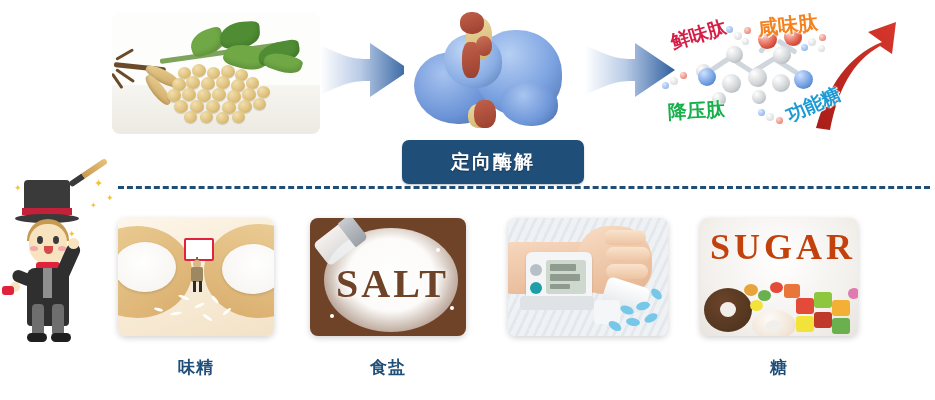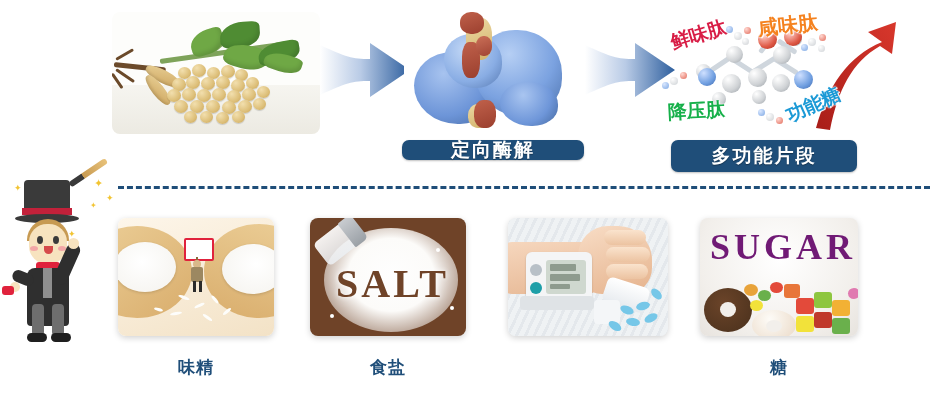--- a/index.html
+++ b/index.html
@@ -114,21 +114,21 @@
 
   
   .bp{background:linear-gradient(135deg,#e9ecef,#dfe3e7);}
   .hand{position:absolute;background:#f2cdb4;border-radius:40% 45% 35% 40%;}
   .cuff{position:absolute;background:#f4f5f6;border-radius:6px;box-shadow:0 1px 2px rgba(0,0,0,.2);}
   .lcd{position:absolute;background:#cfd8cf;border-radius:3px;}
   .pill3{position:absolute;background:#76c7e8;border-radius:50%;}
 
   
   .sug{background:#f7f5f3;}
-  .sugword{position:absolute;color:#701a75;font-weight:bold;letter-spacing:4px;
+  .sugword{position:absolute;color:#c2410c;font-weight:bold;letter-spacing:4px;
     font-family:"Liberation Serif","DejaVu Serif",serif;}
   .candy{position:absolute;border-radius:3px;}
   .donut{position:absolute;border-radius:50%;}
 </style>
 </head>
 <body>
 
 <div class="stage">
 
   <div class="photo soy noshadow" style="left:112px;top:12px;width:208px;height:122px;">
@@ -279,22 +279,21 @@
       <div class="atom" style="left:0px;top:3px;width:7px;height:7px;background:radial-gradient(circle at 33% 30%,#d7e6ff,#6f9ee0);"></div>
       <div class="atom" style="left:18px;top:11px;width:7px;height:7px;background:radial-gradient(circle at 33% 30%,#ffd4cd,#df5a47);"></div>
     </div>
 
     <div class="pep" style="left:10px;top:14px;font-size:19px;color:#d81c45;transform:rotate(-17deg);">鲜味肽</div>
     <div class="pep" style="left:98px;top:4px;font-size:20px;color:#f5821f;transform:rotate(-6deg);">咸味肽</div>
     <div class="pep" style="left:8px;top:90px;font-size:19px;color:#16b04a;transform:rotate(-3deg);">降压肽</div>
     <div class="pep" style="left:125px;top:84px;font-size:19px;color:#1c9ad6;transform:rotate(-24deg);">功能糖</div>
   </div>
 
-  <div class="pill" style="left:402px;top:140px;width:182px;height:20px;">定向酶解</div>
-  <div class="pill" style="left:671px;top:140px;width:186px;height:32px;">多功能片段</div>
+  <div class="pill" style="left:402px;top:140px;width:182px;height:44px;">定向酶解</div>
 
   <div class="divider" style="left:118px;top:186px;width:812px;"></div>
 
   <div class="abs mag" style="left:2px;top:176px;width:112px;height:172px;">
 
     <div style="left:68px;top:6px;width:44px;height:6px;background:linear-gradient(90deg,#3a3a3a 0%,#3a3a3a 35%,#c79a52 36%,#e8c27a 100%);border-radius:3px;transform:rotate(-34deg);transform-origin:left center;"></div>
 
     <div style="left:92px;top:2px;color:#f2c432;font-size:11px;line-height:11px;">✦</div>
     <div style="left:104px;top:18px;color:#f2c432;font-size:9px;line-height:9px;">✦</div>
     <div style="left:88px;top:26px;color:#f2c432;font-size:8px;line-height:8px;">✦</div>

